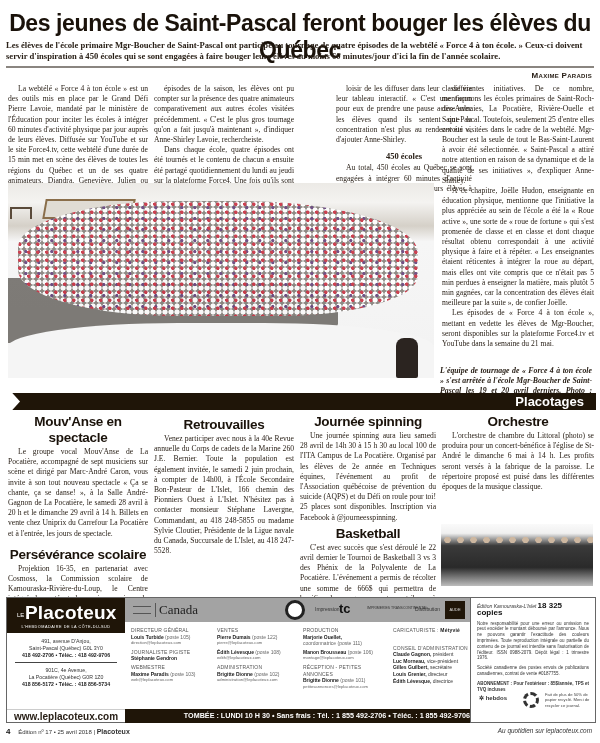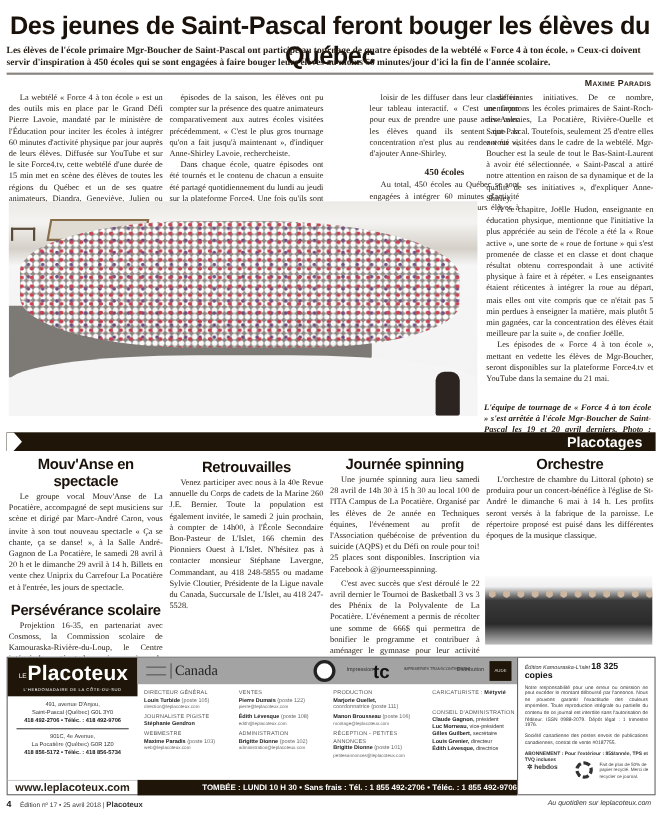--- a/index.html
+++ b/index.html
@@ -54,21 +54,21 @@
   .address b { color: #222; }
   .addr-rule { position: absolute; left: 8px; width: 102px; height: 1px; background: #444; }
   .website { position: absolute; left: 0; top: 111px; width: 118px; height: 14px; text-align: center; font-family: "Liberation Sans", sans-serif; font-weight: bold; font-size: 10px; line-height: 14px; border-top: 1px solid #ccc; }
 
   .gray-band { position: absolute; left: 118px; top: 0; width: 345px; height: 24px; background: #a3a3a3; }
   .canada { position: absolute; left: 34px; top: 4px; font-family: "Liberation Serif", serif; font-size: 13px; color: #222; }
   .canada-flag { position: absolute; left: 8px; top: 8px; width: 18px; height: 8px; border-top: 1px solid #555; border-bottom: 1px solid #555; }
   .canada-div { position: absolute; left: 30px; top: 5px; width: 1px; height: 14px; background: #555; }
   .seal { position: absolute; left: 160px; top: 2px; width: 20px; height: 20px; border-radius: 50%; border: 3px solid #222; background: #fff; }
   .impr-label { position: absolute; left: 190px; top: 8px; font-family: "Liberation Sans", sans-serif; font-size: 5px; color: #333; }
-  .tc { position: absolute; left: 214px; top: 3px; font-family: "Liberation Sans", sans-serif; font-weight: bold; font-size: 17px; color: #111; }
+  .tc { position: absolute; left: 214px; top: 3px; font-family: "Liberation Sans", sans-serif; font-weight: bold; font-size: 13px; color: #111; }
   .tc-sub { position: absolute; left: 242px; top: 8px; font-family: "Liberation Sans", sans-serif; font-size: 3.5px; color: #333; line-height: 4px; }
   .distr-label { position: absolute; left: 290px; top: 8px; font-family: "Liberation Sans", sans-serif; font-size: 5px; color: #333; }
   .distr-logo { position: absolute; left: 320px; top: 3px; width: 20px; height: 18px; background: #1f1508; color: #ddd; font-size: 4px; text-align: center; line-height: 18px; font-family: "Liberation Sans", sans-serif; }
 
   .staff { position: absolute; font-family: "Liberation Sans", sans-serif; font-size: 5px; line-height: 6.6px; color: #333; }
   .staff .role { text-transform: uppercase; color: #555; font-size: 5px; letter-spacing: 0.2px; margin-top: 2px; }
   .staff .name { font-weight: bold; color: #222; }
   .staff .ext { color: #666; font-weight: normal; }
   .staff .mail { color: #666; font-size: 4.2px; }
 
@@ -140,20 +140,21 @@
 <div class="col" style="left:154px; top:414px; width:140px;">
   <div style="height:3px"></div>
   <div class="brief-title">Retrouvailles</div>
   <p>Venez participer avec nous à la 40e Revue annuelle du Corps de cadets de la Marine 260 J.E. Bernier. Toute la population est également invitée, le samedi 2 juin prochain, à compter de 14h00, à l'École Secondaire Bon-Pasteur de L'Islet, 166 chemin des Pionniers Ouest à L'Islet. N'hésitez pas à contacter monsieur Stéphane Lavergne, Commandant, au 418 248-5855 ou madame Sylvie Cloutier, Présidente de la Ligue navale du Canada, Succursale de L'Islet, au 418 247-5528.</p>
 </div>
 
 <div class="col" style="left:300px; top:414px; width:136px;">
   <div class="brief-title">Journée spinning</div>
   <p>Une journée spinning aura lieu samedi 28 avril de 14h 30 à 15 h 30 au local 100 de l'ITA Campus de La Pocatière. Organisé par les élèves de 2e année en Techniques équines, l'événement au profit de l'Association québécoise de prévention du suicide (AQPS) et du Défi on roule pour toi! 25 places sont disponibles. Inscription via Facebook à @journeesspinning.</p>
   <div style="height:3px"></div>
+  <div class="brief-title">Basketball</div>
   <p>C'est avec succès que s'est déroulé le 22 avril dernier le Tournoi de Basketball 3 vs 3 des Phénix de la Polyvalente de La Pocatière. L'événement a permis de récolter une somme de 666$ qui permettra de bonifier le programme et contribuer à aménager le gymnase pour leur activité future.</p>
 </div>
 
 <div class="col" style="left:442px; top:414px; width:152px;">
   <div class="brief-title">Orchestre</div>
   <p>L'orchestre de chambre du Littoral (photo) se produira pour un concert-bénéfice à l'église de St-André le dimanche 6 mai à 14 h. Les profits seront versés à la fabrique de la paroisse. Le répertoire proposé est puisé dans les différentes époques de la musique classique.</p>
 </div>
 <div class="orchestra">
   <div class="heads"></div>
 </div>

